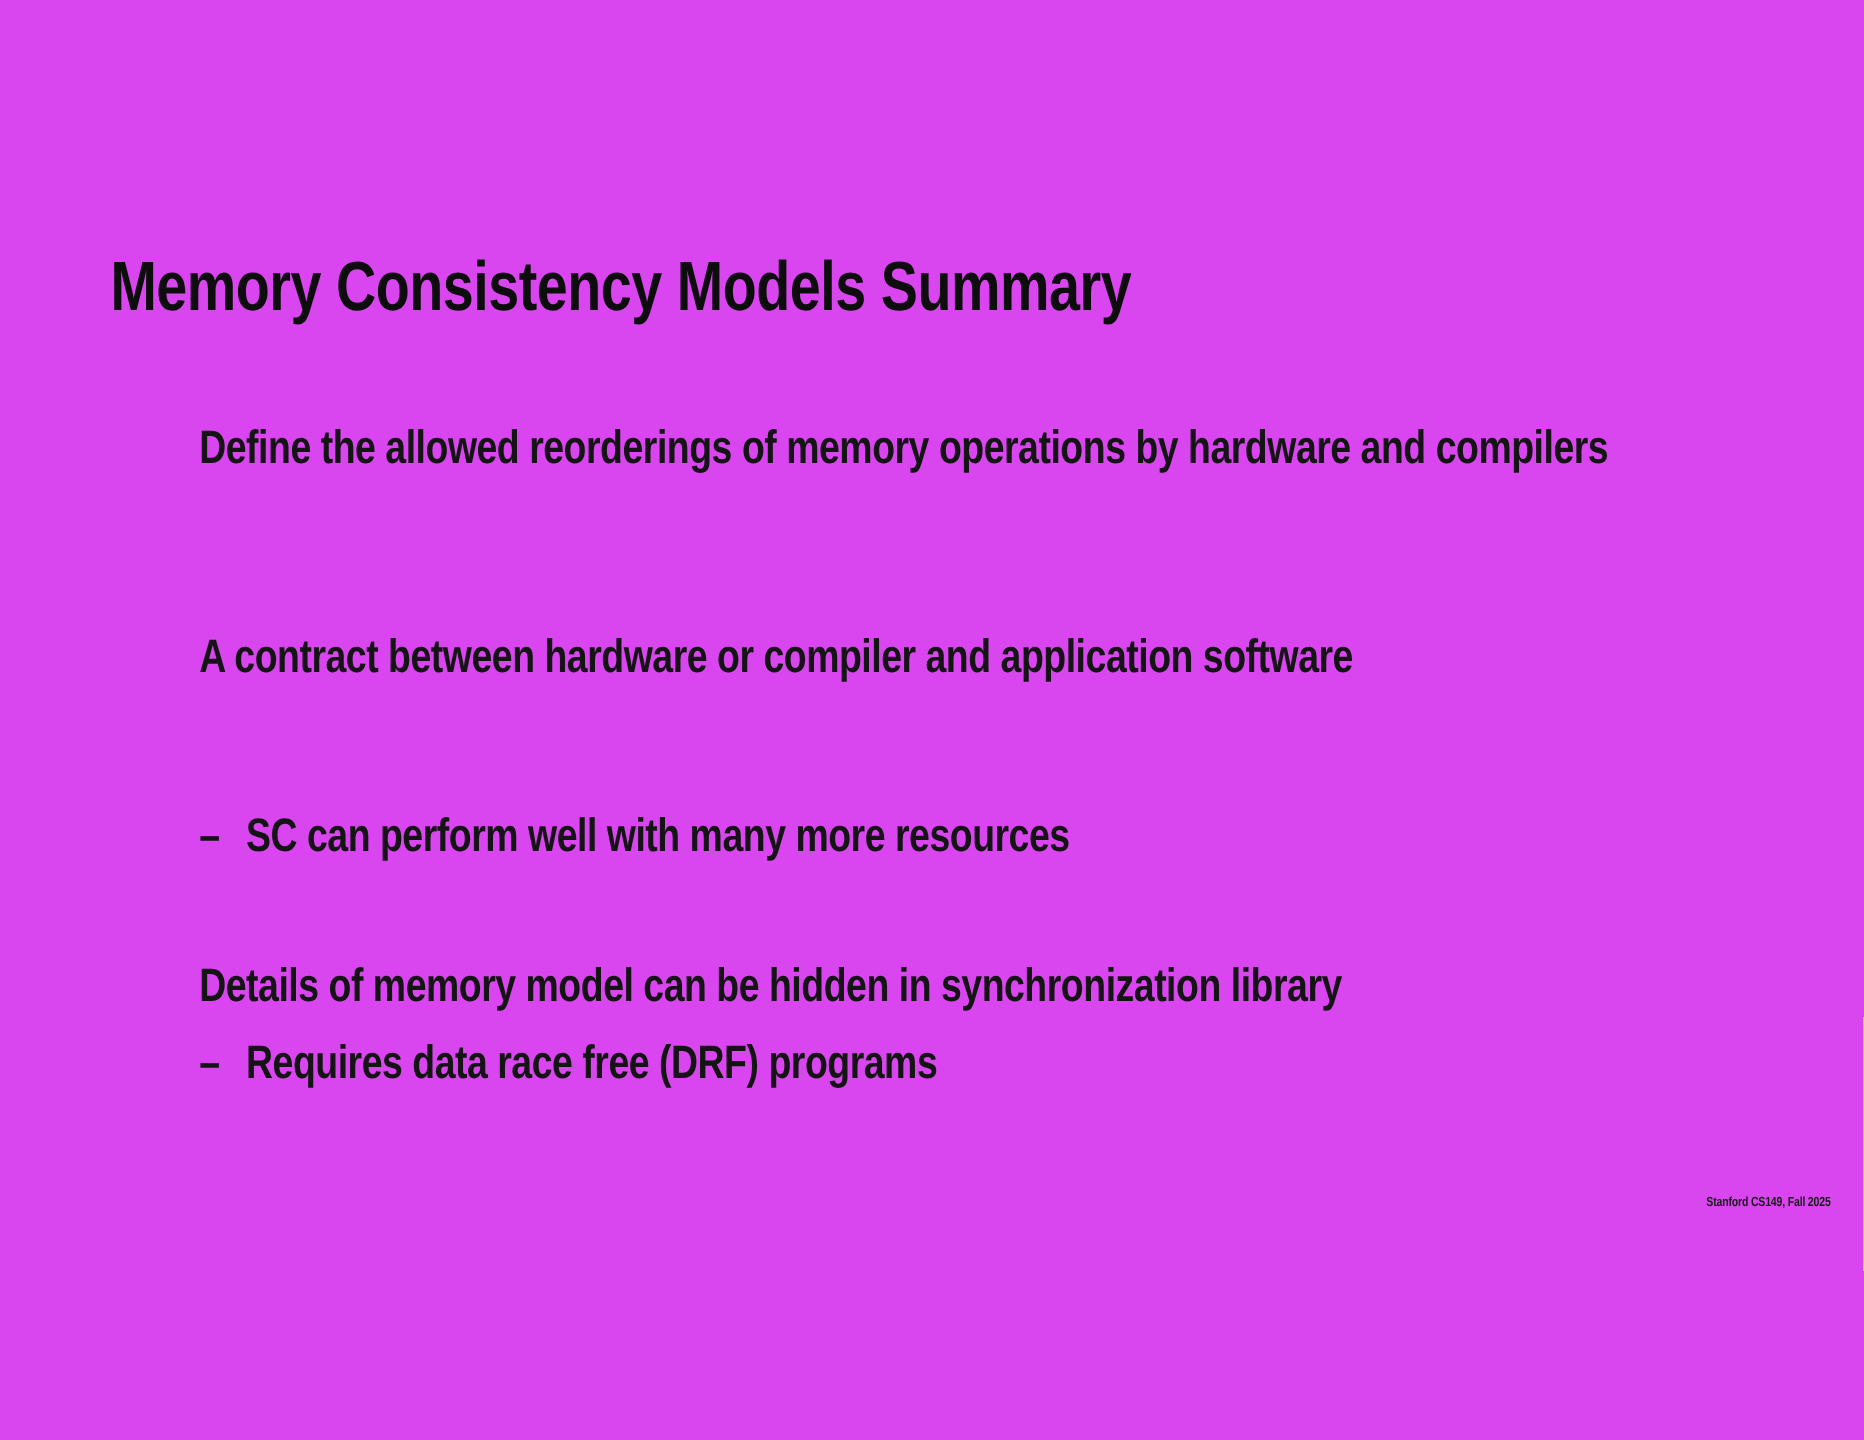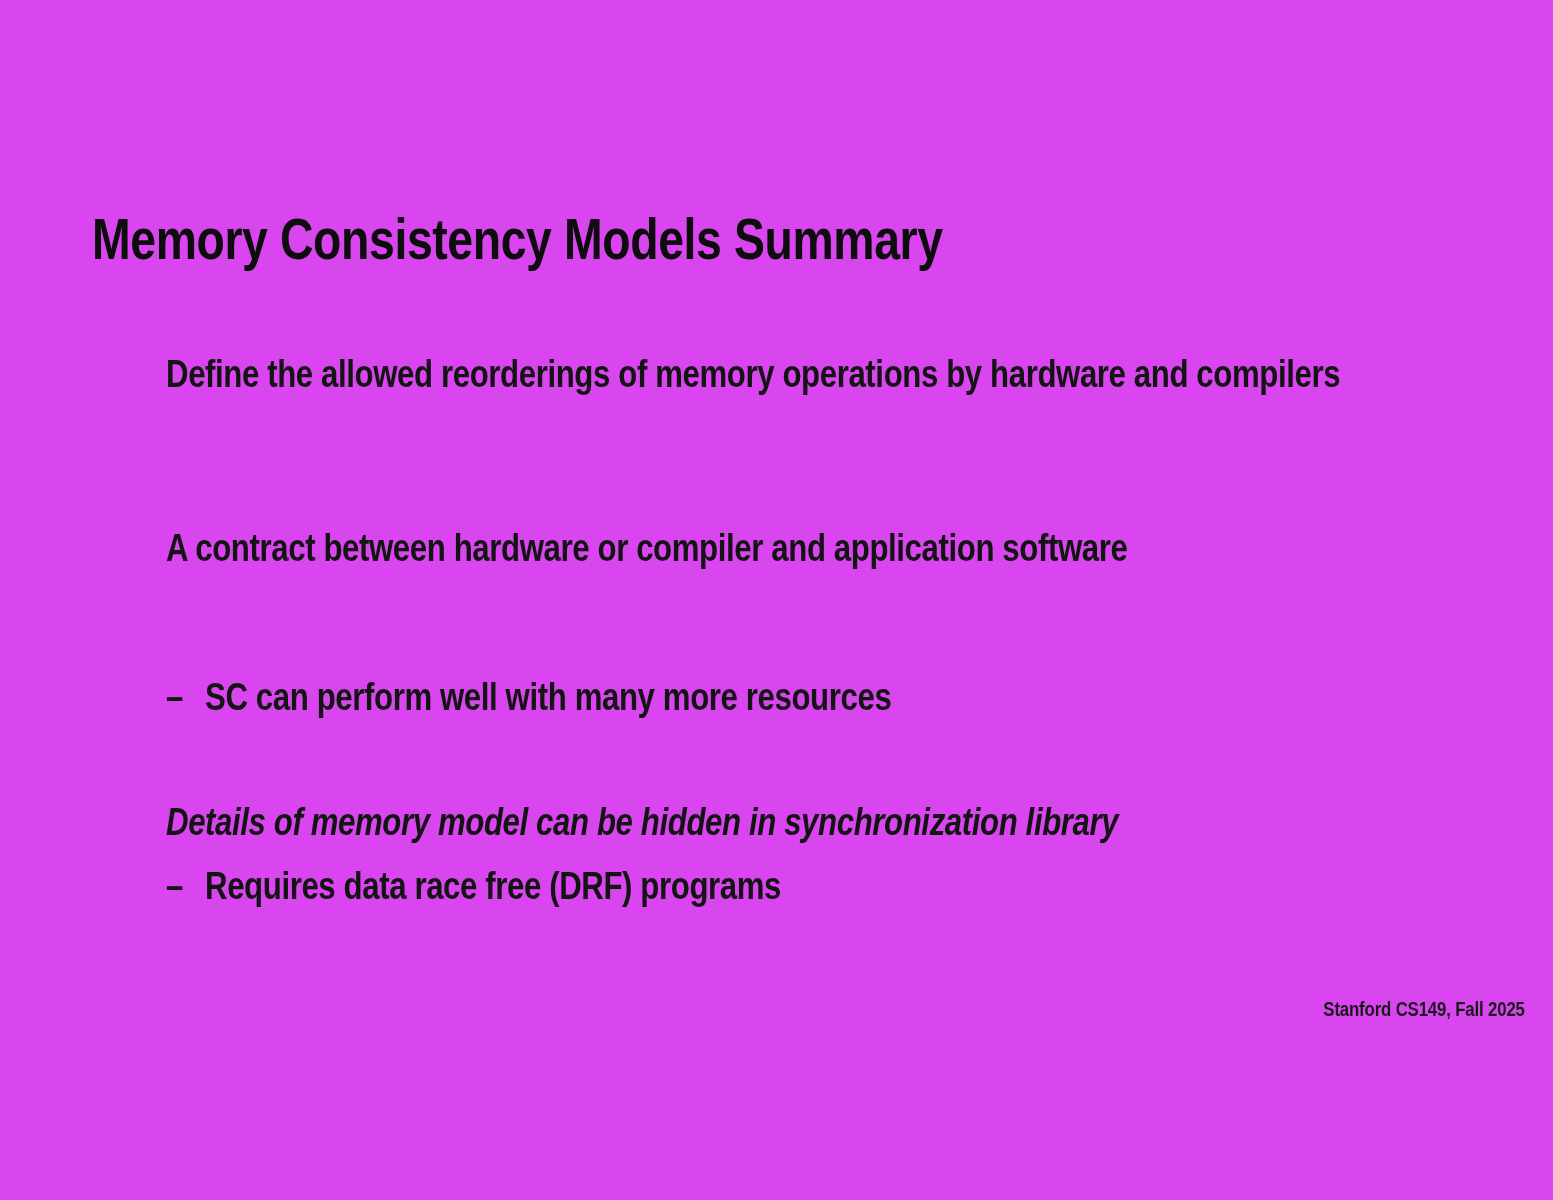--- a/index.html
+++ b/index.html
@@ -54,27 +54,27 @@
     display: inline-block;
     font-weight: 700;
     transform: scaleX(0.80);
     transform-origin: left center;
     width: 39px;
   }
   .b1 { top: 351px; }
   .b2 { top: 478px; margin-top: 47px; }
   .b3 { top: 606px; }
   .b3s { top: 674px; }
-  .b4 { top: 799px; font-style: italic; }
+  .b4 { top: 799px; }
   .b4s { top: 863px; }
   .footer {
     position: absolute;
     right: 28px;
     top: 996px;
-    font-size: 21px;
+    font-size: 11px;
     line-height: 1.2;
     color: #1a1a1a;
     text-align: right;
   }
   .footer .cond {
     transform-origin: right center;
     letter-spacing: -0.2px;
   }
 </style>
 </head>

